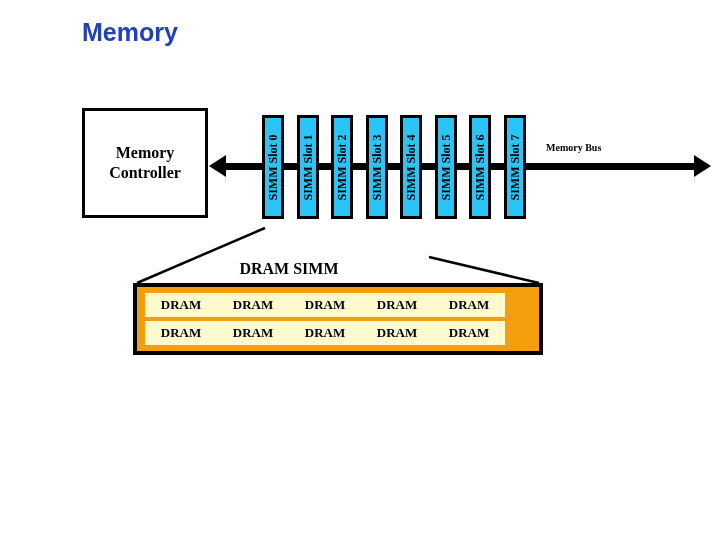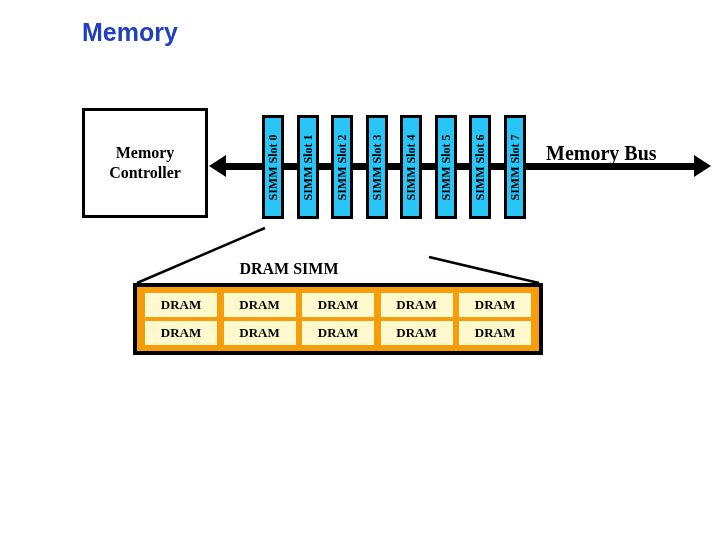--- a/index.html
+++ b/index.html
@@ -86,21 +86,21 @@
     height: 0;
     border-top: 11px solid transparent;
     border-bottom: 11px solid transparent;
     border-left: 17px solid #000000;
   }
   .bus-label {
     position: absolute;
     left: 521px;
     top: 142px;
     font-family: "Liberation Serif", serif;
-    font-size: 20px;
+    font-size: 10px;
     font-weight: bold;
     color: #000000;
     white-space: nowrap;
   }
 
   
   .slots {
     position: absolute;
     left: 237px;
     top: 115px;
@@ -157,21 +157,21 @@
     top: 283px;
     width: 410px;
     height: 72px;
     background: #f59d0b;
     border: 4px solid #000000;
     box-sizing: border-box;
     padding: 6px 8px;
   }
   .dram-row {
     display: flex;
-    justify-content: space-between;
+    justify-content: flex-start;
     height: 24px;
     margin-bottom: 4px;
   }
   .dram-row:last-child {
     margin-bottom: 0;
   }
   .dram-chip {
     width: 72px;
     height: 24px;
     background: #fffacd;

